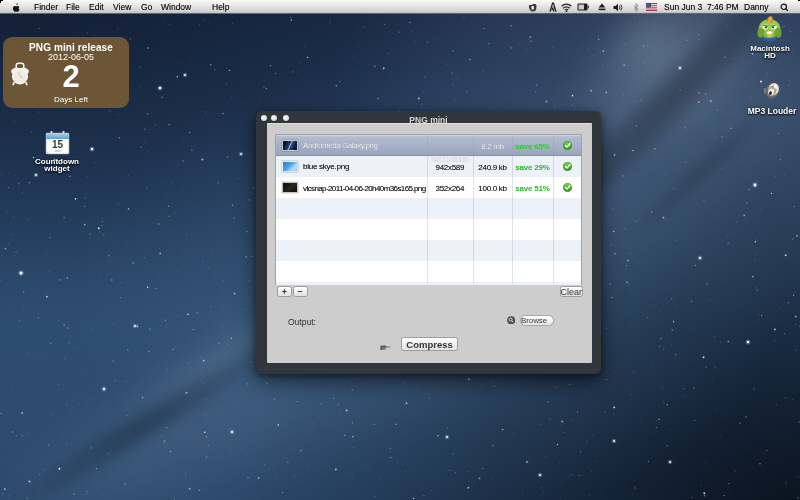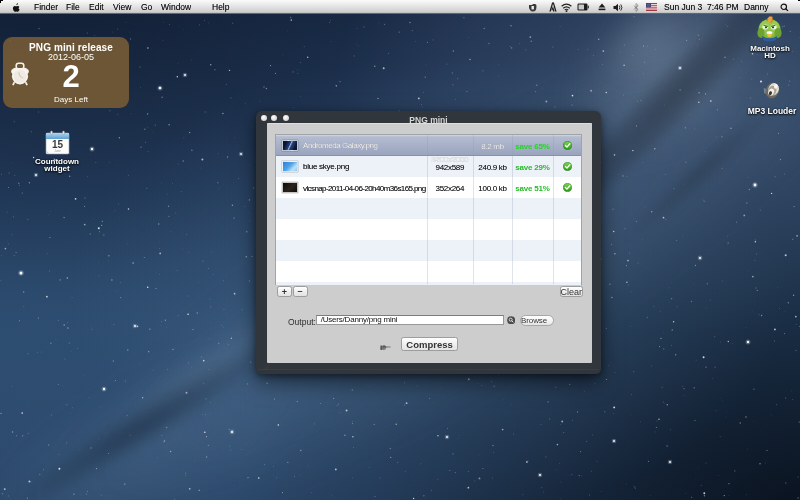--- a/index.html
+++ b/index.html
@@ -1367,21 +1367,20 @@
               <stop offset="1" stop-color="#259a18"></stop>
             </linearGradient>
           </defs>
 <path d="M3 5.6 l1.8 1.9 L8.4 3.4" fill="none" stroke="#fff" stroke-width="1.7" stroke-linecap="round" stroke-linejoin="round"></path>
 </svg>
   </div>
   <div class="btn" style="left:10px;top:162.5px;width:15px;height:11.5px;line-height:10px;font-weight:bold">+</div>
   <div class="btn" style="left:25.6px;top:162.5px;width:15px;height:11.5px;line-height:9px;font-weight:bold">–</div>
   <div class="btn" style="left:292.5px;top:162.5px;width:23px;height:11.5px;line-height:10.5px">Clear</div>
   <div id="outlabel" style="left:21px;top:193.5px;font-size:8.5px">Output:</div>
-  <div id="outfield" style="left:48.7px;top:192px;width:188px;height:9.5px;line-height:8.5px;padding-left:4px;font-size:8px;letter-spacing:-0.2px">/Users/Danny/png mini</div>
   <svg class="abs" style="left:239.5px;top:192.8px" width="8.5" height="8.5" viewBox="0 0 9 9">
    <circle cx="4.5" cy="4.5" r="4.3" fill="#4c4c4c"></circle>
    <circle cx="3.9" cy="3.9" r="1.6" fill="none" stroke="#ededed" stroke-width="0.9"></circle>
    <line x1="5.1" y1="5.1" x2="6.7" y2="6.7" stroke="#ededed" stroke-width="1"></line>
   </svg>
   <div id="browse" style="left:253px;top:192px;width:34px;height:10.5px;line-height:9px">Browse</div>
   <svg class="abs" style="left:113px;top:221px" width="11.5" height="7.5" viewBox="0 0 26 17">
 <rect x="0.8" y="3.4" width="4.6" height="10" rx="1.2" fill="#585858"></rect>
 <path d="M5.4 4.2 q3.4 -2.2 6 -0.7 q1.5 0.9 1.9 2 l11 0.7 q1.3 0.5 0 1.1 l-11 0.9 q0.5 5 -3.6 5.4 q-3.9 0.3 -4.3 -2.8 z" fill="#585858"></path>
 <path d="M7.2 9 h5 M7.4 11 h4.6 M7.6 13 h4" stroke="#c6c6c6" stroke-width="0.9" fill="none"></path>

